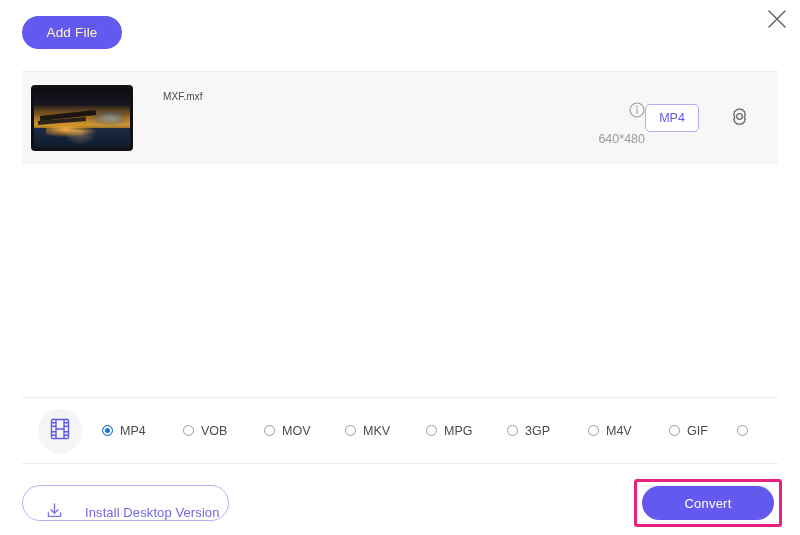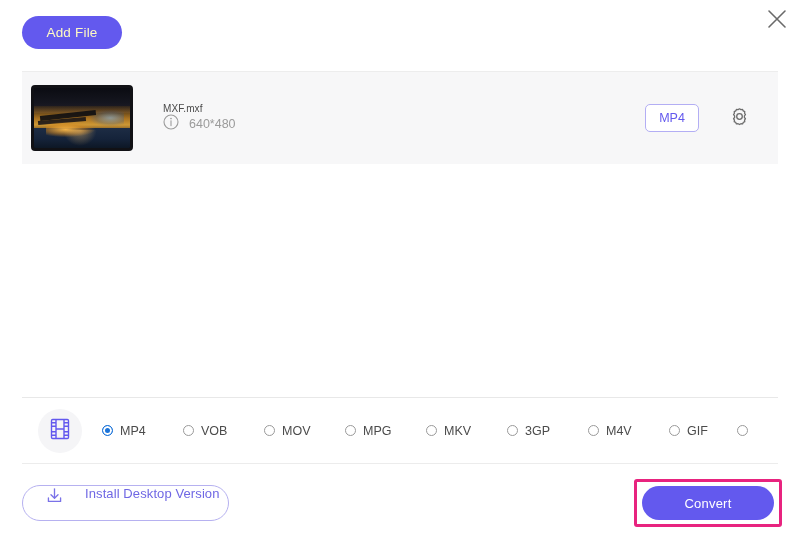--- a/index.html
+++ b/index.html
@@ -124,22 +124,23 @@
     flex: 1 1 auto;
     min-width: 0;
   }
   .file-name {
     font-size: 10px;
     color: #4a4a4a;
     letter-spacing: .1px;
   }
   .file-sub {
     display: flex;
-    align-items: center;
+    align-items: flex-end;
     gap: 10px;
+    flex-direction: column;
   }
   .file-res {
     font-size: 12.5px;
     color: #9b9b9b;
   }
 
   .fmt-badge {
     flex: 0 0 auto;
     width: 54px;
     height: 28px;
@@ -229,21 +230,21 @@
     top: 15px;
     width: 207px;
     height: 36px;
     border: 1px solid #b6b1f0;
     border-radius: 18px;
     background: #ffffff;
     color: #6f67e4;
     font-size: 13px;
     font-family: "Liberation Sans", sans-serif;
     display: flex;
-    align-items: flex-start;
+    align-items: flex-end;
     cursor: pointer;
   }
   #install-button .dl-icon { margin-left: 22px; display:flex; }
   #install-label { margin-left: 21px; letter-spacing:.1px; }
 
   #convert-highlight {
     position: absolute;
     right: 18px;
     top: 9px;
     width: 148px;
@@ -350,25 +351,25 @@
       <div class="radio-item">
         <span class="radio-dot"></span>
         <span>VOB</span>
       </div>
       <div class="radio-item">
         <span class="radio-dot"></span>
         <span>MOV</span>
       </div>
       <div class="radio-item">
         <span class="radio-dot"></span>
+        <span>MKV</span>
+      </div>
+      <div class="radio-item">
+        <span class="radio-dot"></span>
         <span>MPG</span>
-      </div>
-      <div class="radio-item">
-        <span class="radio-dot"></span>
-        <span>MKV</span>
       </div>
       <div class="radio-item">
         <span class="radio-dot"></span>
         <span>3GP</span>
       </div>
       <div class="radio-item">
         <span class="radio-dot"></span>
         <span>M4V</span>
       </div>
       <div class="radio-item">

